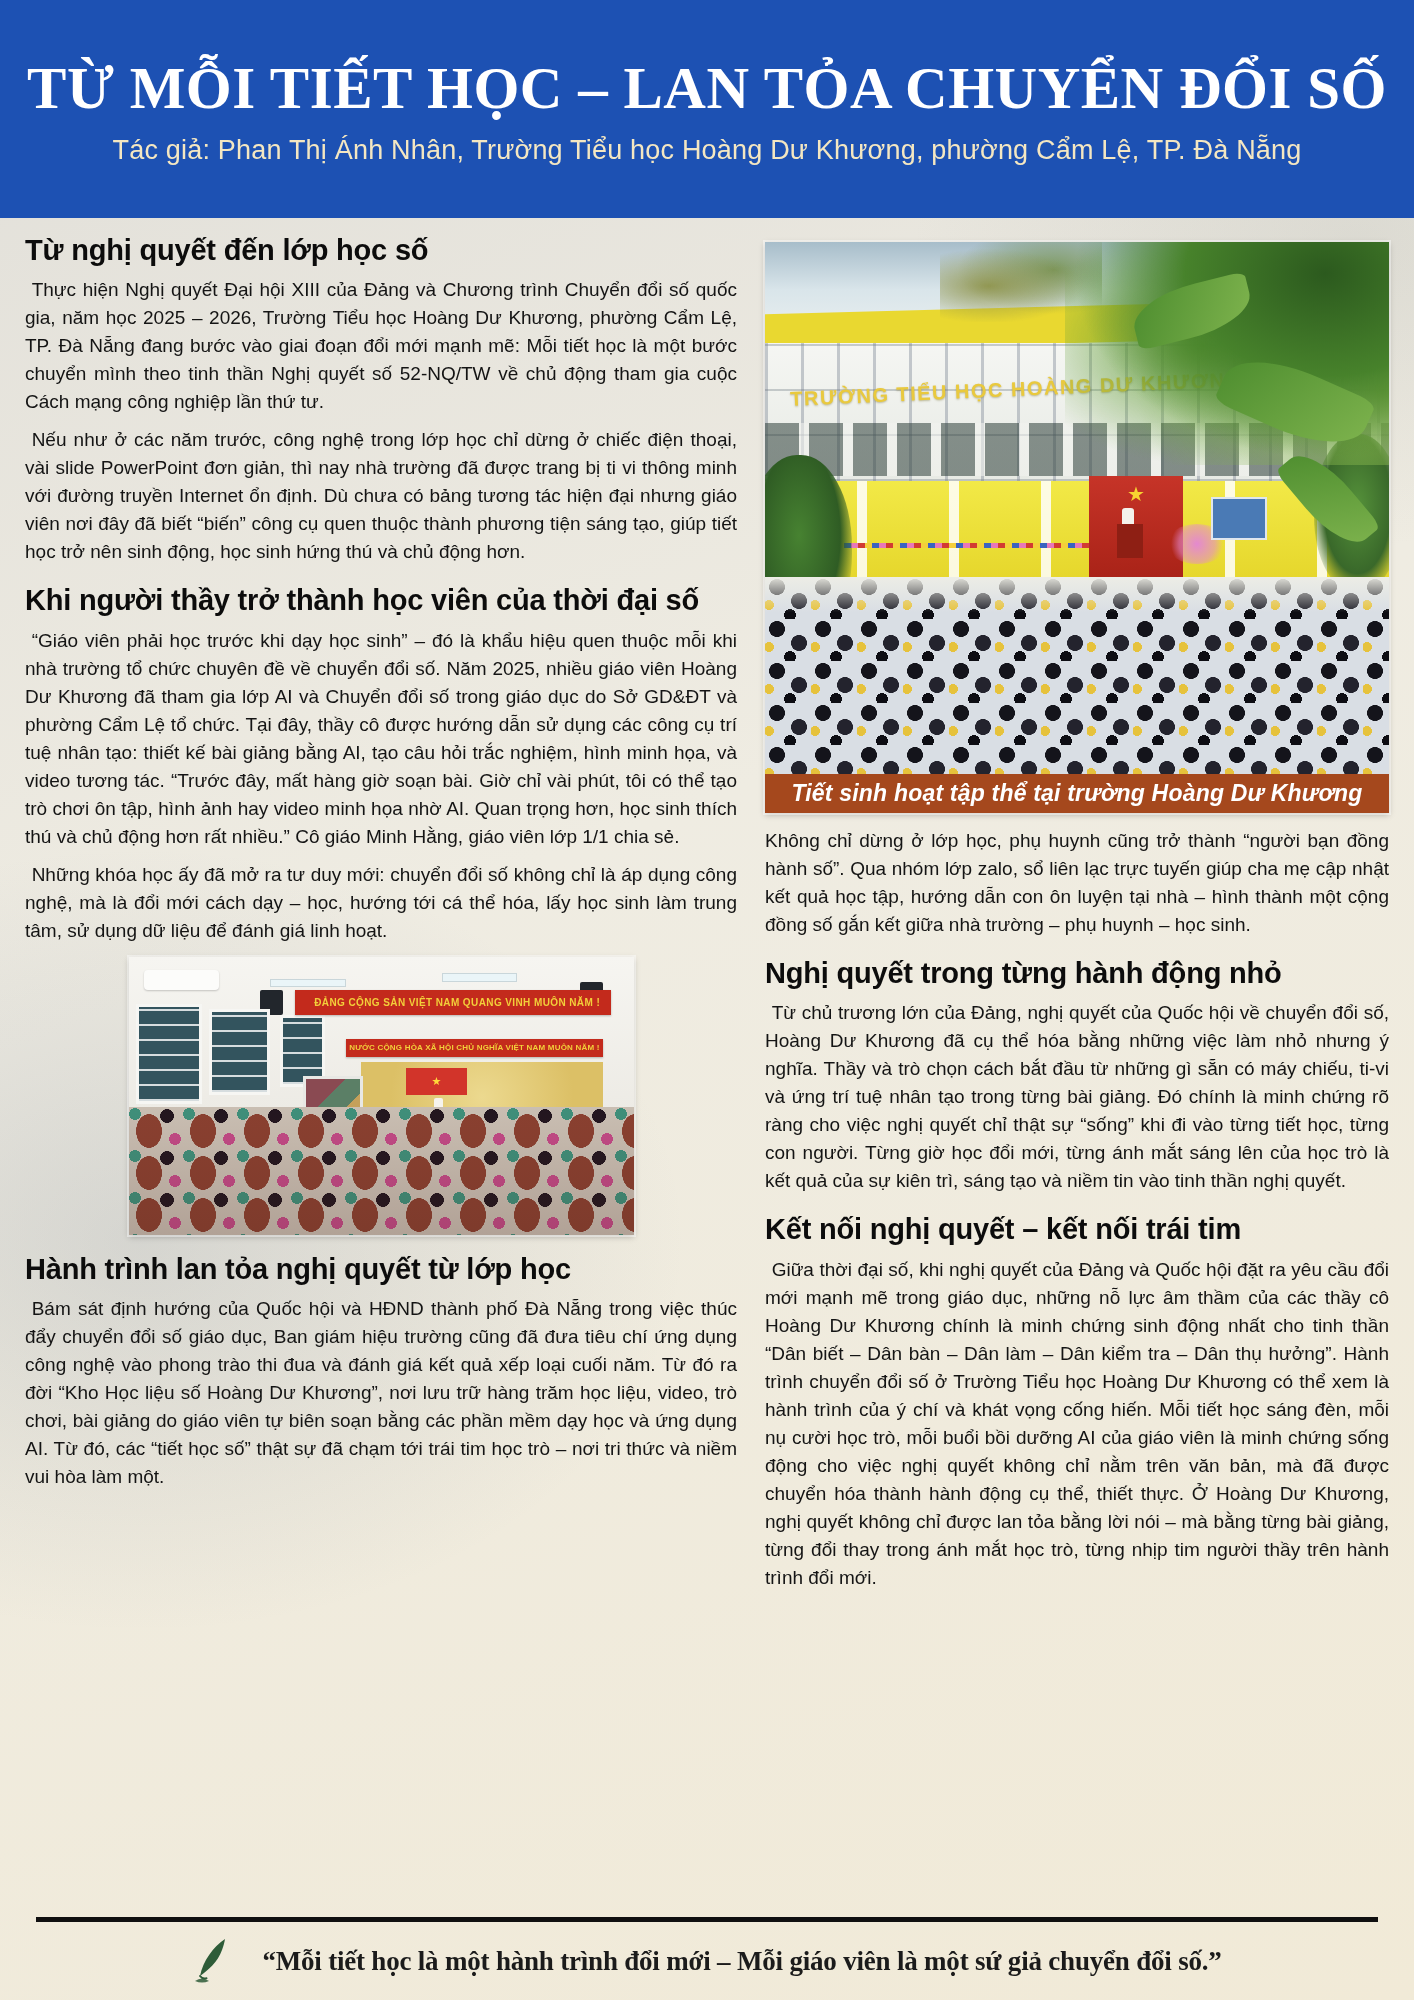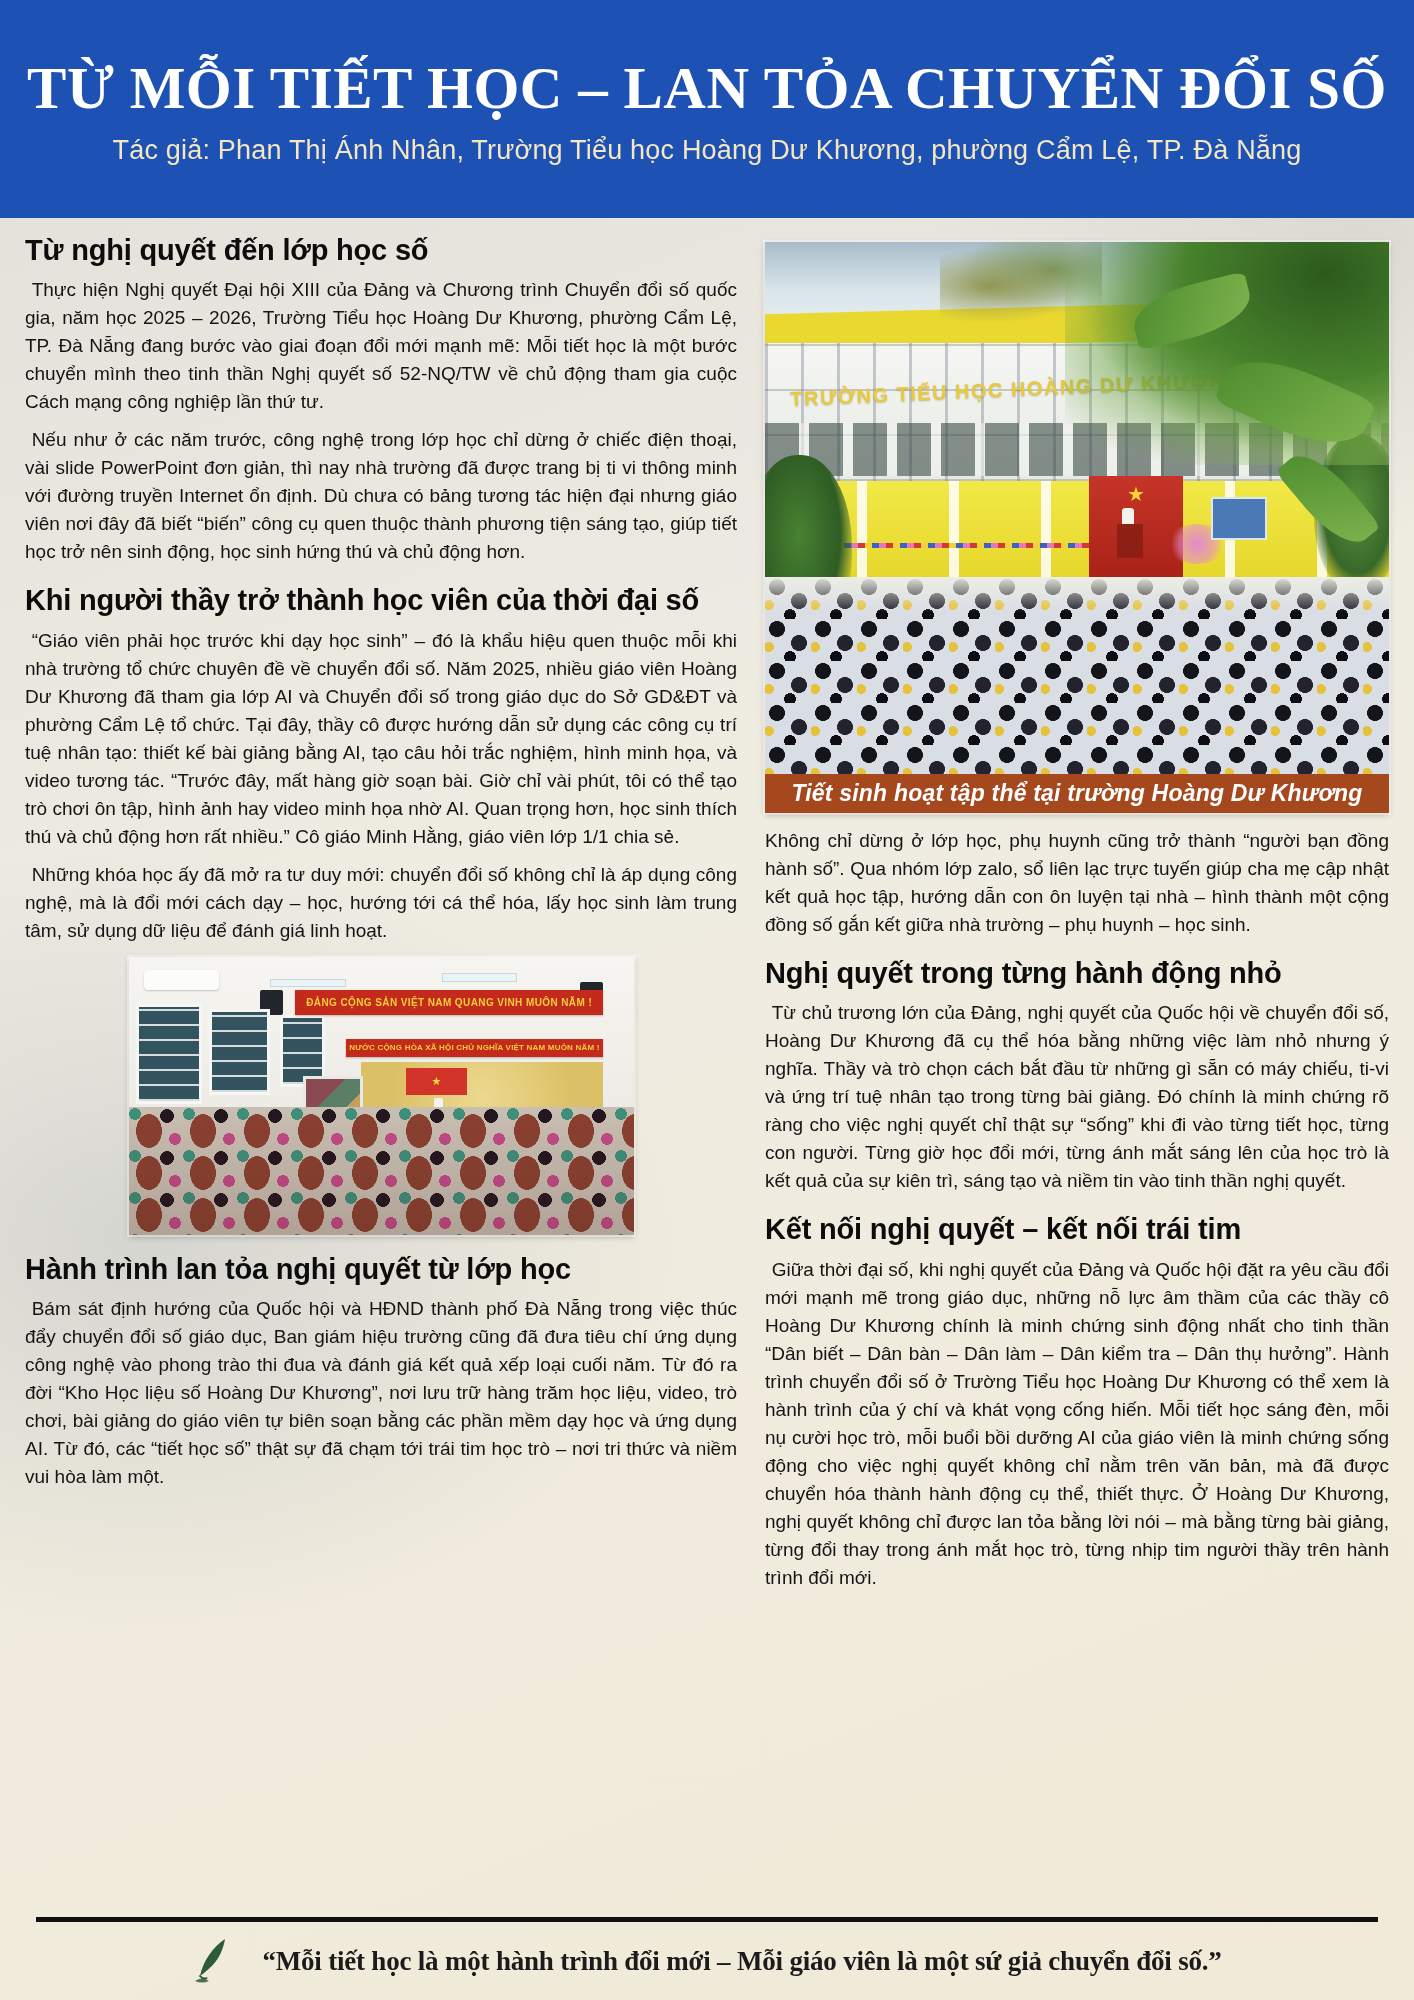--- a/index.html
+++ b/index.html
@@ -115,21 +115,21 @@
   .tr-speaker{position:absolute;width:4.5%;height:9%;background:#22262c;border-radius:2px;}
   .tr-speaker.a{left:26%;top:12%;}
   .tr-speaker.b{right:6%;top:9%;}
   .tr-window{position:absolute;background:#33545e;border:3px solid #f6f6f3;box-sizing:border-box;
     background-image:repeating-linear-gradient(0deg, rgba(255,255,255,.8) 0 2px, transparent 2px 15px);}
   .tr-window.w1{left:1.5%;top:17%;width:13%;height:36%;}
   .tr-window.w2{left:16%;top:19%;width:12%;height:31%;}
   .tr-window.w3{left:30%;top:21%;width:9%;height:26%;}
   .tr-banner{background:#c32a1c;color:#f2cf3a;font-weight:700;display:flex;align-items:center;justify-content:center;
     position:absolute;white-space:nowrap;box-shadow:0 1px 2px rgba(0,0,0,.25);}
-  .tr-banner.top{left:33%;top:12%;width:61%;height:9%;font-size:10px;letter-spacing:.4px;}
+  .tr-banner.top{left:33%;top:12%;width:61%;height:9%;font-size:10px;letter-spacing:.4px;padding-left:8px;}
   .tr-banner.bottom{left:43%;top:29.5%;width:51%;height:6.5%;font-size:8px;letter-spacing:.2px;}
   .tr-gold{position:absolute;left:46%;top:38%;width:48%;height:30%;
     background:radial-gradient(circle at 50% 42%,#ecd98f 0%,#dcc066 70%);}
   .tr-flag{position:absolute;left:55%;top:40%;width:12%;height:10%;background:#d2342a;
     display:flex;align-items:center;justify-content:center;color:#ffd93b;font-size:11px;line-height:1;}
   .tr-bust{position:absolute;left:60.5%;top:51%;width:9px;height:13px;background:#f6f4ee;border-radius:2px 2px 0 0;}
   .tr-tv{position:absolute;left:34.5%;top:43%;width:12%;height:18%;border:3px solid #e8e8e4;box-sizing:border-box;
     background:linear-gradient(135deg,#8a4a52 0 40%,#5b7f66 40% 70%,#c5a05a 70%);}
   .tr-table{position:absolute;left:53%;top:59%;width:23%;height:14%;border-radius:3px;
     background:linear-gradient(180deg,#d8453a,#a92a20);}

